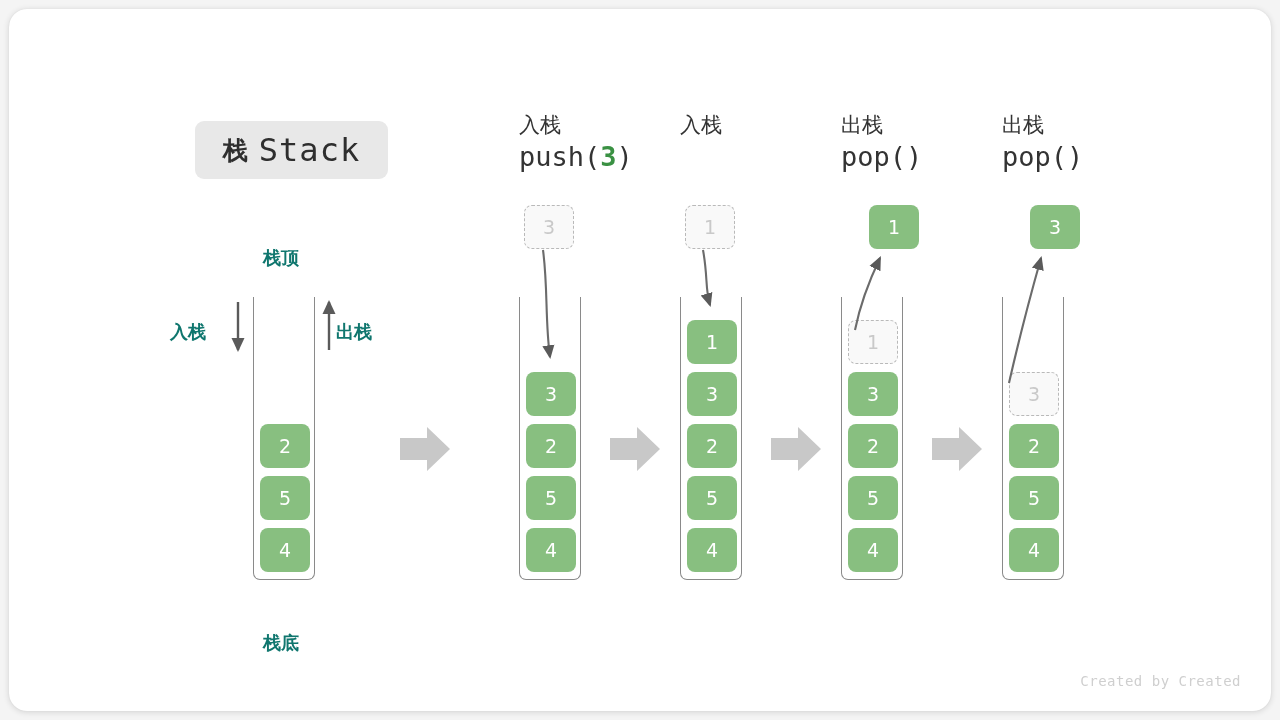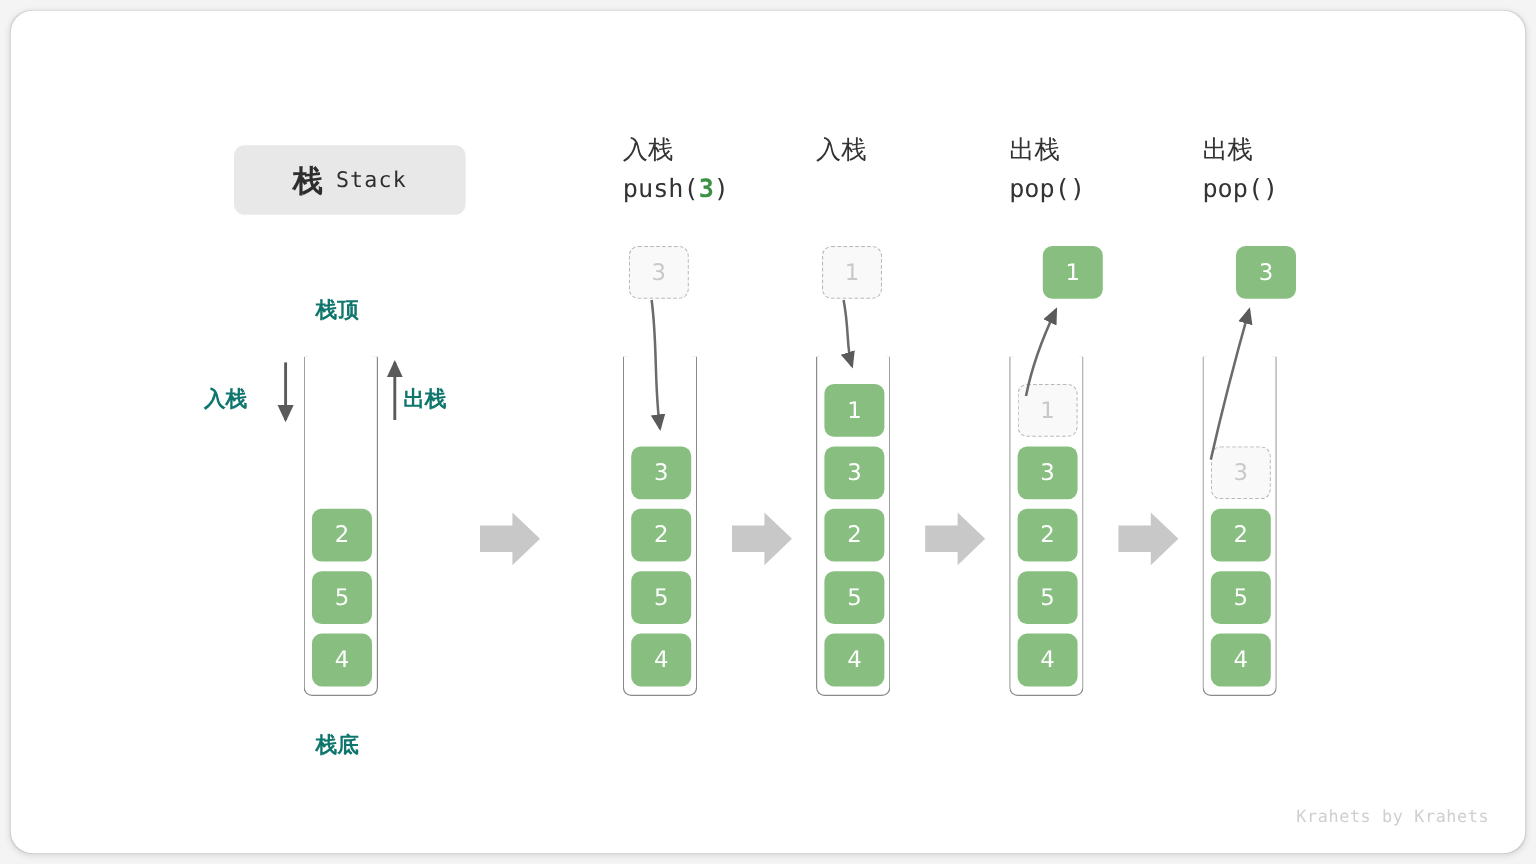--- a/index.html
+++ b/index.html
@@ -46,21 +46,21 @@
   }
   #title-badge .t-cn {
     font-family: "DejaVu Sans", sans-serif;
     font-size: 25px;
     font-weight: bold;
     color: #2e2e2e;
     letter-spacing: 1px;
   }
   #title-badge .t-en {
     font-family: "DejaVu Sans Mono", monospace;
-    font-size: 18px;
+    font-size: 32px;
     color: #2e2e2e;
     margin-left: 10px;
     letter-spacing: 1px;
   }
 
   
   .cn-label {
     position: absolute;
     font-family: "DejaVu Sans", sans-serif;
     font-weight: bold;
@@ -77,21 +77,21 @@
   }
   .col-head .op-cn {
     font-family: "DejaVu Sans", sans-serif;
     font-size: 21px;
     color: #333333;
     line-height: 30px;
     white-space: nowrap;
   }
   .col-head .op-code {
     font-family: "DejaVu Sans Mono", monospace;
-    font-size: 21px;
+    font-size: 27px;
     color: #333333;
     line-height: 34px;
     white-space: nowrap;
   }
   .col-head .op-code .arg {
     color: #3a9143;
     font-weight: bold;
   }
 
   
@@ -181,21 +181,21 @@
 
 <div id="canvas">
   <div id="card">
 
     <div id="title-badge">
       <span class="t-cn">栈</span>
       <span class="t-en">Stack</span>
     </div>
 
     <div class="cn-label" style="left:254px; top:237px;">栈顶</div>
-    <div class="cn-label" style="left:254px; top:600px;">栈底</div>
+    <div class="cn-label" style="left:254px; top:622px;">栈底</div>
     <div class="cn-label" style="left:161px; top:311px;">入栈</div>
     <div class="cn-label" style="left:327px; top:311px;">出栈</div>
 
     <div class="stack-wrap">
       <div class="stack-container" style="left:244px; top:288px; height:283px;">
         <div class="cell filled" style="top:127px;">2</div>
         <div class="cell filled" style="top:179px;">5</div>
         <div class="cell filled" style="top:231px;">4</div>
       </div>
     </div>
@@ -297,16 +297,16 @@
         <path d="M601,429 L628,429 L628,418 L651,440 L628,462 L628,451 L601,451 z" fill="#c8c8c8"></path>
       </g>
       <g>
         <path d="M762,429 L789,429 L789,418 L812,440 L789,462 L789,451 L762,451 z" fill="#c8c8c8"></path>
       </g>
       <g>
         <path d="M923,429 L950,429 L950,418 L973,440 L950,462 L950,451 L923,451 z" fill="#c8c8c8"></path>
       </g>
     </svg>
 
-    <div id="watermark">Krahets by Krahets</div>
+    <div id="watermark">Created by Created</div>
 
   </div>
 </div>
 
 </body></html>

